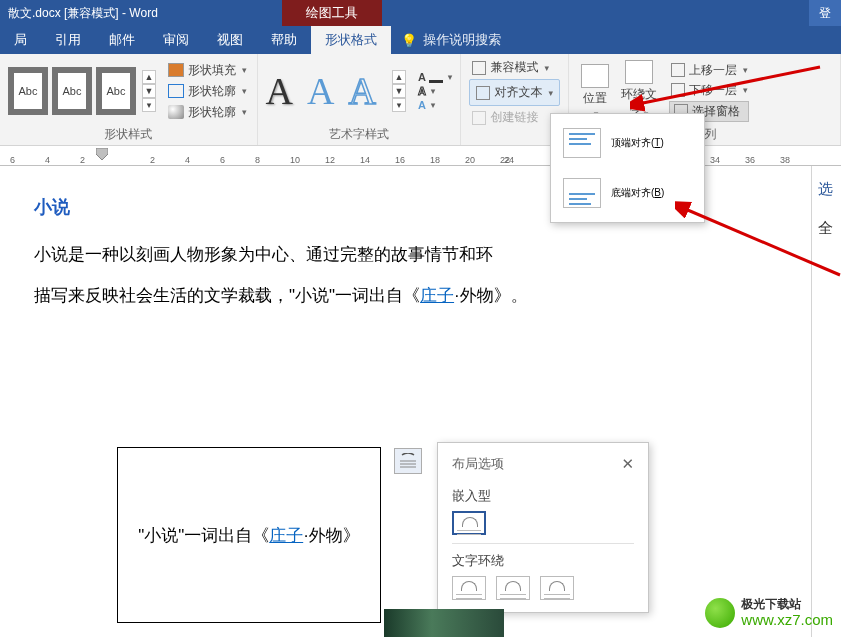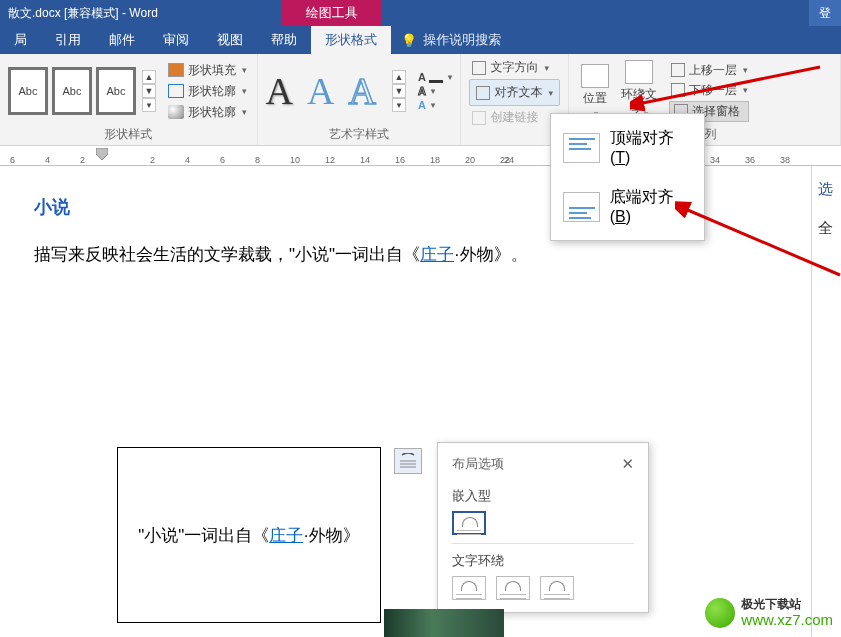--- a/index.html
+++ b/index.html
@@ -1,34 +1,34 @@
 <!DOCTYPE html>
 <html><head>
 <meta charset="utf-8">
 <style>
 * { margin: 0; padding: 0; box-sizing: border-box; font-family: "Microsoft YaHei", "Segoe UI", sans-serif; }
 body { width: 841px; height: 637px; background: #fff; overflow: hidden; position: relative; }
 
 .titlebar { background: #2b579a; color: #fff; height: 26px; display: flex; align-items: center; font-size: 12px; }
 .titlebar .docname { padding-left: 8px; }
-.titlebar .context-tab { margin-left: 124px; background: #be185d; height: 26px; display: flex; align-items: center; padding: 12px 24px; font-size: 13px; }
+.titlebar .context-tab { margin-left: 124px; background: #7f1d1d; height: 26px; display: flex; align-items: center; padding: 12px 24px; font-size: 13px; }
 .titlebar .login { margin-left: auto; background: #3e6db5; padding: 4px 10px; height: 26px; display: flex; align-items: center; }
 
 .ribbon-tabs { background: #2b579a; color: #fff; height: 28px; display: flex; align-items: stretch; font-size: 13px; }
 .ribbon-tabs .tab { padding: 0 14px; display: flex; align-items: center; cursor: pointer; }
 .ribbon-tabs .tab.active { background: #f3f3f3; color: #2b579a; }
 .ribbon-tabs .tell-me { display: flex; align-items: center; padding: 0 10px; color: #e8eef7; font-size: 13px; }
 .ribbon-tabs .bulb { margin-right: 6px; }
 
 .ribbon { background: #f3f3f3; border-bottom: 1px solid #d4d4d4; height: 92px; display: flex; font-size: 12px; color: #444; }
 .ribbon .group { border-right: 1px solid #e1e1e1; display: flex; flex-direction: column; padding: 4px 8px 2px; }
 .ribbon .group .content { flex: 1; display: flex; align-items: center; gap: 4px; }
 .ribbon .group .label { text-align: center; font-size: 12px; color: #666; padding-top: 2px; }
 
-.abc-box { width: 40px; height: 48px; border: 3px solid #737373; background: #fff; display: flex; align-items: center; justify-content: center; font-size: 11px; }
+.abc-box { width: 40px; height: 48px; border: 6px solid #737373; background: #fff; display: flex; align-items: center; justify-content: center; font-size: 11px; }
 .shape-styles-gallery { display: flex; gap: 4px; align-items: center; }
 .gallery-arrows { display: flex; flex-direction: column; margin-left: 2px; }
 .gallery-arrows span { font-size: 9px; border: 1px solid #c8c8c8; width: 14px; height: 14px; display: flex; align-items: center; justify-content: center; background: #fff; }
 
 .shape-opts { display: flex; flex-direction: column; gap: 2px; margin-left: 6px; }
 .shape-opts .opt { display: flex; align-items: center; gap: 4px; font-size: 12px; padding: 1px 2px; }
 .opt-icon { width: 16px; height: 14px; display: inline-block; }
 .fill-icon { background: linear-gradient(#d97c2e,#d97c2e); border: 1px solid #999; }
 .outline-icon { border: 1px solid #2b7cd3; background: transparent; }
 .effect-icon { background: radial-gradient(circle at 30% 30%, #fff, #888); border-radius: 2px; }
@@ -73,21 +73,21 @@
 .layout-popup .sect-label { font-size: 13px; color: #444; margin-bottom: 6px; }
 .layout-popup .divider { border-top: 1px solid #e1e1e1; margin: 8px 0; }
 .layout-icons { display: flex; gap: 10px; }
 .layout-ico { width: 34px; height: 24px; border: 1px solid #bbb; position: relative; }
 .layout-ico.selected { border: 2px solid #2b579a; }
 .layout-ico .arc { position: absolute; left: 8px; top: 4px; width: 16px; height: 10px; border: 1.5px solid #888; border-bottom: none; border-radius: 10px 10px 0 0; }
 .layout-ico .lines::before, .layout-ico .lines::after { content:""; position: absolute; height: 1px; background:#bbb; left: 3px; right: 3px; }
 .layout-ico .lines::before { top: 17px; }
 .layout-ico .lines::after { top: 21px; }
 
-.align-menu { position: absolute; left: 550px; top: 113px; width: 155px; background: #fff; border: 1px solid #c6c6c6; box-shadow: 2px 2px 8px rgba(0,0,0,.25); padding: 4px; font-size: 16px; }
+.align-menu { position: absolute; left: 550px; top: 113px; width: 155px; background: #fff; border: 1px solid #c6c6c6; box-shadow: 2px 2px 8px rgba(0,0,0,.25); padding: 4px; font-size: 10px; }
 .align-menu .item { display: flex; align-items: center; gap: 10px; padding: 10px 8px; }
 .align-menu .item:hover, .align-menu .item.hover { background: #e1ecf7; border: 1px solid #a8c6e5; padding: 9px 7px; }
 .align-menu .ico { width: 38px; height: 30px; border: 1px solid #bbb; position: relative; background: #fff; }
 .align-menu .ico .line { position: absolute; height: 2px; background: #5b9bd5; left: 5px; }
 .align-top .line:nth-child(1){ top:4px; width:26px; } .align-top .line:nth-child(2){ top:9px; width:18px; } .align-top .line:nth-child(3){ top:14px; width:22px; }
 .align-mid .line:nth-child(1){ top:9px; width:26px; } .align-mid .line:nth-child(2){ top:14px; width:18px; } .align-mid .line:nth-child(3){ top:19px; width:22px; }
 .align-bot .line:nth-child(1){ top:14px; width:26px; } .align-bot .line:nth-child(2){ top:19px; width:18px; } .align-bot .line:nth-child(3){ top:24px; width:22px; }
 .align-menu .label u { text-decoration: underline; }
 
 .side-pane { position: absolute; right: 0; top: 166px; width: 30px; border-left: 1px solid #d4d4d4; background: #fff; height: 471px; padding: 14px 6px; font-size: 15px; color: #2b579a; }
@@ -192,21 +192,21 @@
       </div>
     </div>
     <div class="label">艺术字样式</div>
   </div>
 
   <div class="group text-group">
     <div class="content">
       <div class="col">
         <div class="btn">
             <span class="small-ico"></span>
-            <span>文字方向</span>
+            <span>兼容模式</span>
             <span class="dropdown-caret">▾</span>
           </div>
         <div class="btn highlighted">
             <span class="small-ico"></span>
             <span>对齐文本</span>
             <span class="dropdown-caret">▾</span>
           </div>
         <div class="btn" style="color:#aaa;">
             <span class="small-ico" style="border-color:#ccc;"></span>
             <span>创建链接</span>
@@ -276,20 +276,21 @@
     <span class="tick" style="left: 640px;">30</span>
     <span class="tick" style="left: 675px;">32</span>
     <span class="tick" style="left: 710px;">34</span>
     <span class="tick" style="left: 745px;">36</span>
     <span class="tick" style="left: 780px;">38</span>
   </div>
 
 <div class="doc-area">
   <div class="page">
     <h3>小说</h3>
+    <div><span>小说是一种以刻画人物形象为中心、通过完整的故事情节和环</span></div>
     <div><span>描写来反映社会生活的文学裁载，"小说"一词出自《</span><a href="#">庄子</a><span>·外物》。</span></div>
   </div>
 </div>
 
 <div class="align-menu">
   <div class="item">
     <span class="ico align-top">
         <span class="line"></span>
         <span class="line"></span>
         <span class="line"></span>

